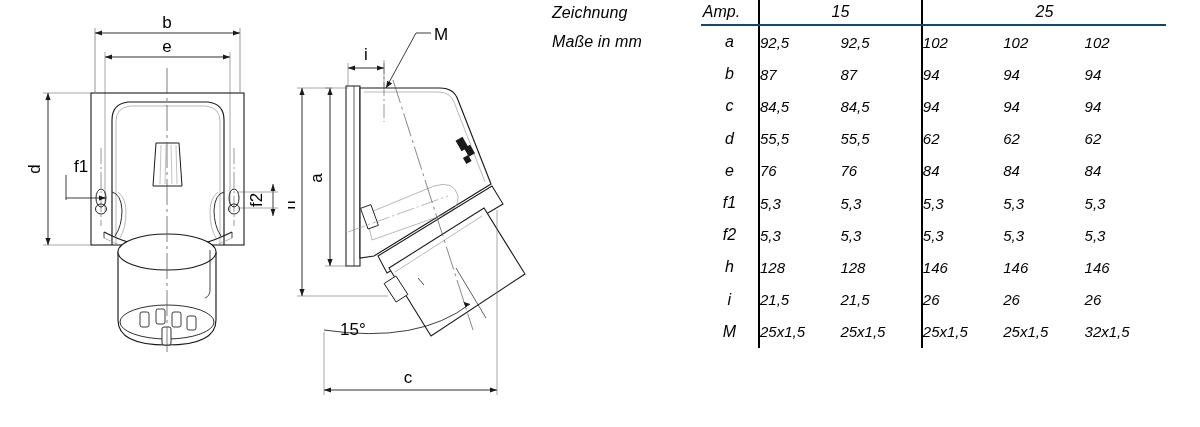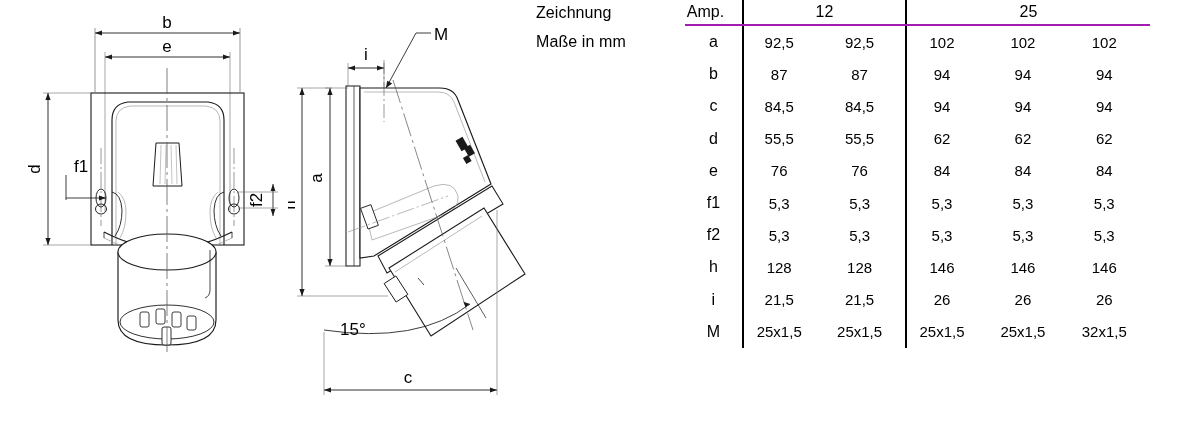--- a/index.html
+++ b/index.html
@@ -19,22 +19,22 @@
 
   .dimlabel{
     font-family:"Liberation Sans",sans-serif;
     font-size:17px;
     fill:#000;
   }
 
   
   .table-wrap{
     position:absolute;
-    left:532px;top:0;
-    width:630px;height:421px;
+    left:548px;top:0;
+    width:630px;height:421px;font-style:italic;
   }
   table.spec{
     border-collapse:collapse;
     width:618px;
     table-layout:fixed;
     font-family:"Liberation Sans",sans-serif;
   }
   table.spec td,table.spec th{
     padding:0;
     margin:0;
@@ -61,29 +61,29 @@
   .t-lbl-amp{
     font-size:16px;font-weight:bold;
     text-align:left;padding-left:2px !important;
   }
   .t-num-hdr{
     font-size:16px;font-weight:bold;
     text-align:center;
   }
   .t-val{
     font-size:15px;font-weight:normal;
-    text-align:center;
+    text-align:left;
     padding-right:10px !important;
     color:#000;
     white-space:nowrap;
   }
   .body-row td{height:32.2px;}
 
   
-  .ul-amp{border-bottom:2px solid #a21caf;}
+  .ul-amp{border-bottom:2px solid #0c4a6e;}
   .ul-pole{border-bottom:2.4px solid #000;}
   .vline-l{border-left:2.2px solid #000;}
   .vline-mid{border-left:2.2px solid #000;}
 
   .blank{}
 </style>
 </head>
 <body>
 
 <div id="root">
@@ -294,21 +294,21 @@
           <col class="c-d">
           <col class="c-d">
           <col class="c-d">
           <col class="c-d">
       </colgroup>
       <tbody>
 
         <tr class="hdr-row">
           <td class="t-draw">Zeichnung</td>
           <td class="t-lbl-amp ul-amp">Amp.</td>
-          <td class="t-num-hdr ul-amp vline-l" colspan="2">12</td>
+          <td class="t-num-hdr ul-amp vline-l" colspan="2">15</td>
           <td class="t-num-hdr ul-amp vline-mid" colspan="3">25</td>
         </tr>
 
 
         <tr class="body-row">
           <td class="t-draw">Maße in mm</td>
           <td class="t-lbl">a</td>
           <td class="t-val vline-l">92,5</td>
           <td class="t-val">92,5</td>
           <td class="t-val vline-mid">102</td>

